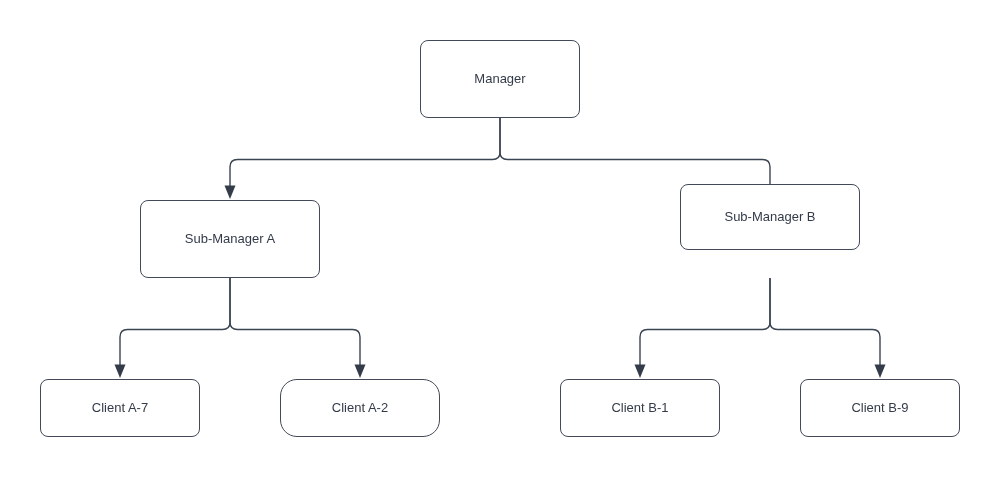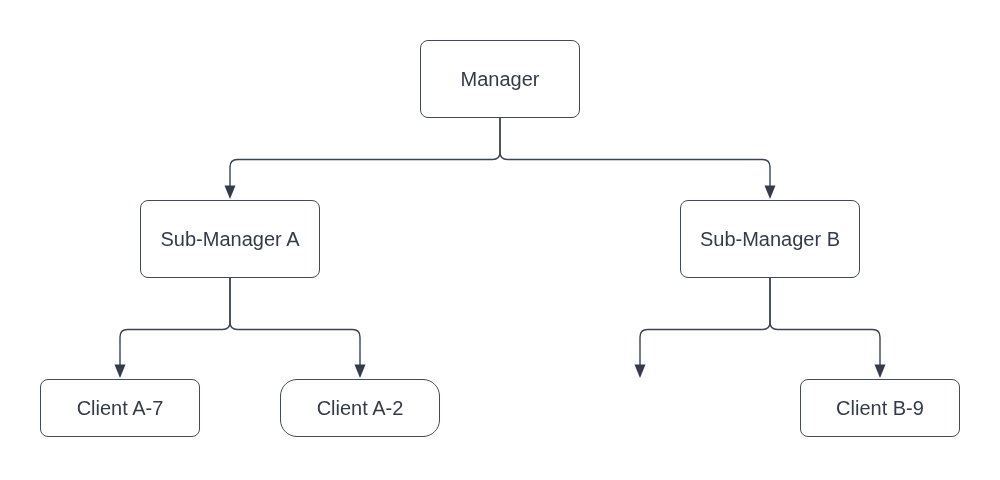--- a/index.html
+++ b/index.html
@@ -25,28 +25,28 @@
   .node {
     position: absolute;
     box-sizing: border-box;
     background: #ffffff;
     border: 1px solid #424a59;
     border-radius: 8px;
     display: flex;
     align-items: center;
     justify-content: center;
     color: #333b49;
-    font-size: 20px;
+    font-size: 13px;
     line-height: 1.2;
     text-align: center;
     cursor: default;
   }
   .node--manager   { left: 420px; top: 40px;  width: 160px; height: 78px; }
   .node--subA      { left: 140px; top: 200px; width: 180px; height: 78px; text-align: right; }
-  .node--subB      { left: 680px; top: 200px; width: 180px; height: 78px; }
+  .node--subB      { left: 680px; top: 184px; width: 180px; height: 66px; }
   .node--clientA1  { left: 40px;  top: 379px; width: 160px; height: 58px; }
   .node--clientA2  { left: 280px; top: 379px; width: 160px; height: 58px; border-radius: 17px; }
   .node--clientB1  { left: 560px; top: 379px; width: 160px; height: 58px; }
   .node--clientB2  { left: 800px; top: 379px; width: 160px; height: 58px; }
   .edge {
     fill: none;
     stroke: #3b4452;
     stroke-width: 1.4;
   }
   .arrowhead {
@@ -105,18 +105,21 @@
   </div>
 
   <div class="node node--clientA1">
     <span>Client A-7</span>
   </div>
 
   <div class="node node--clientA2">
     <span>Client A-2</span>
   </div>
 
+  <div class="node node--clientB1">
+    <span>Client B-1</span>
+  </div>
 
   <div class="node node--clientB2">
     <span>Client B-9</span>
   </div>
 
 </div>
 
 </body></html>

